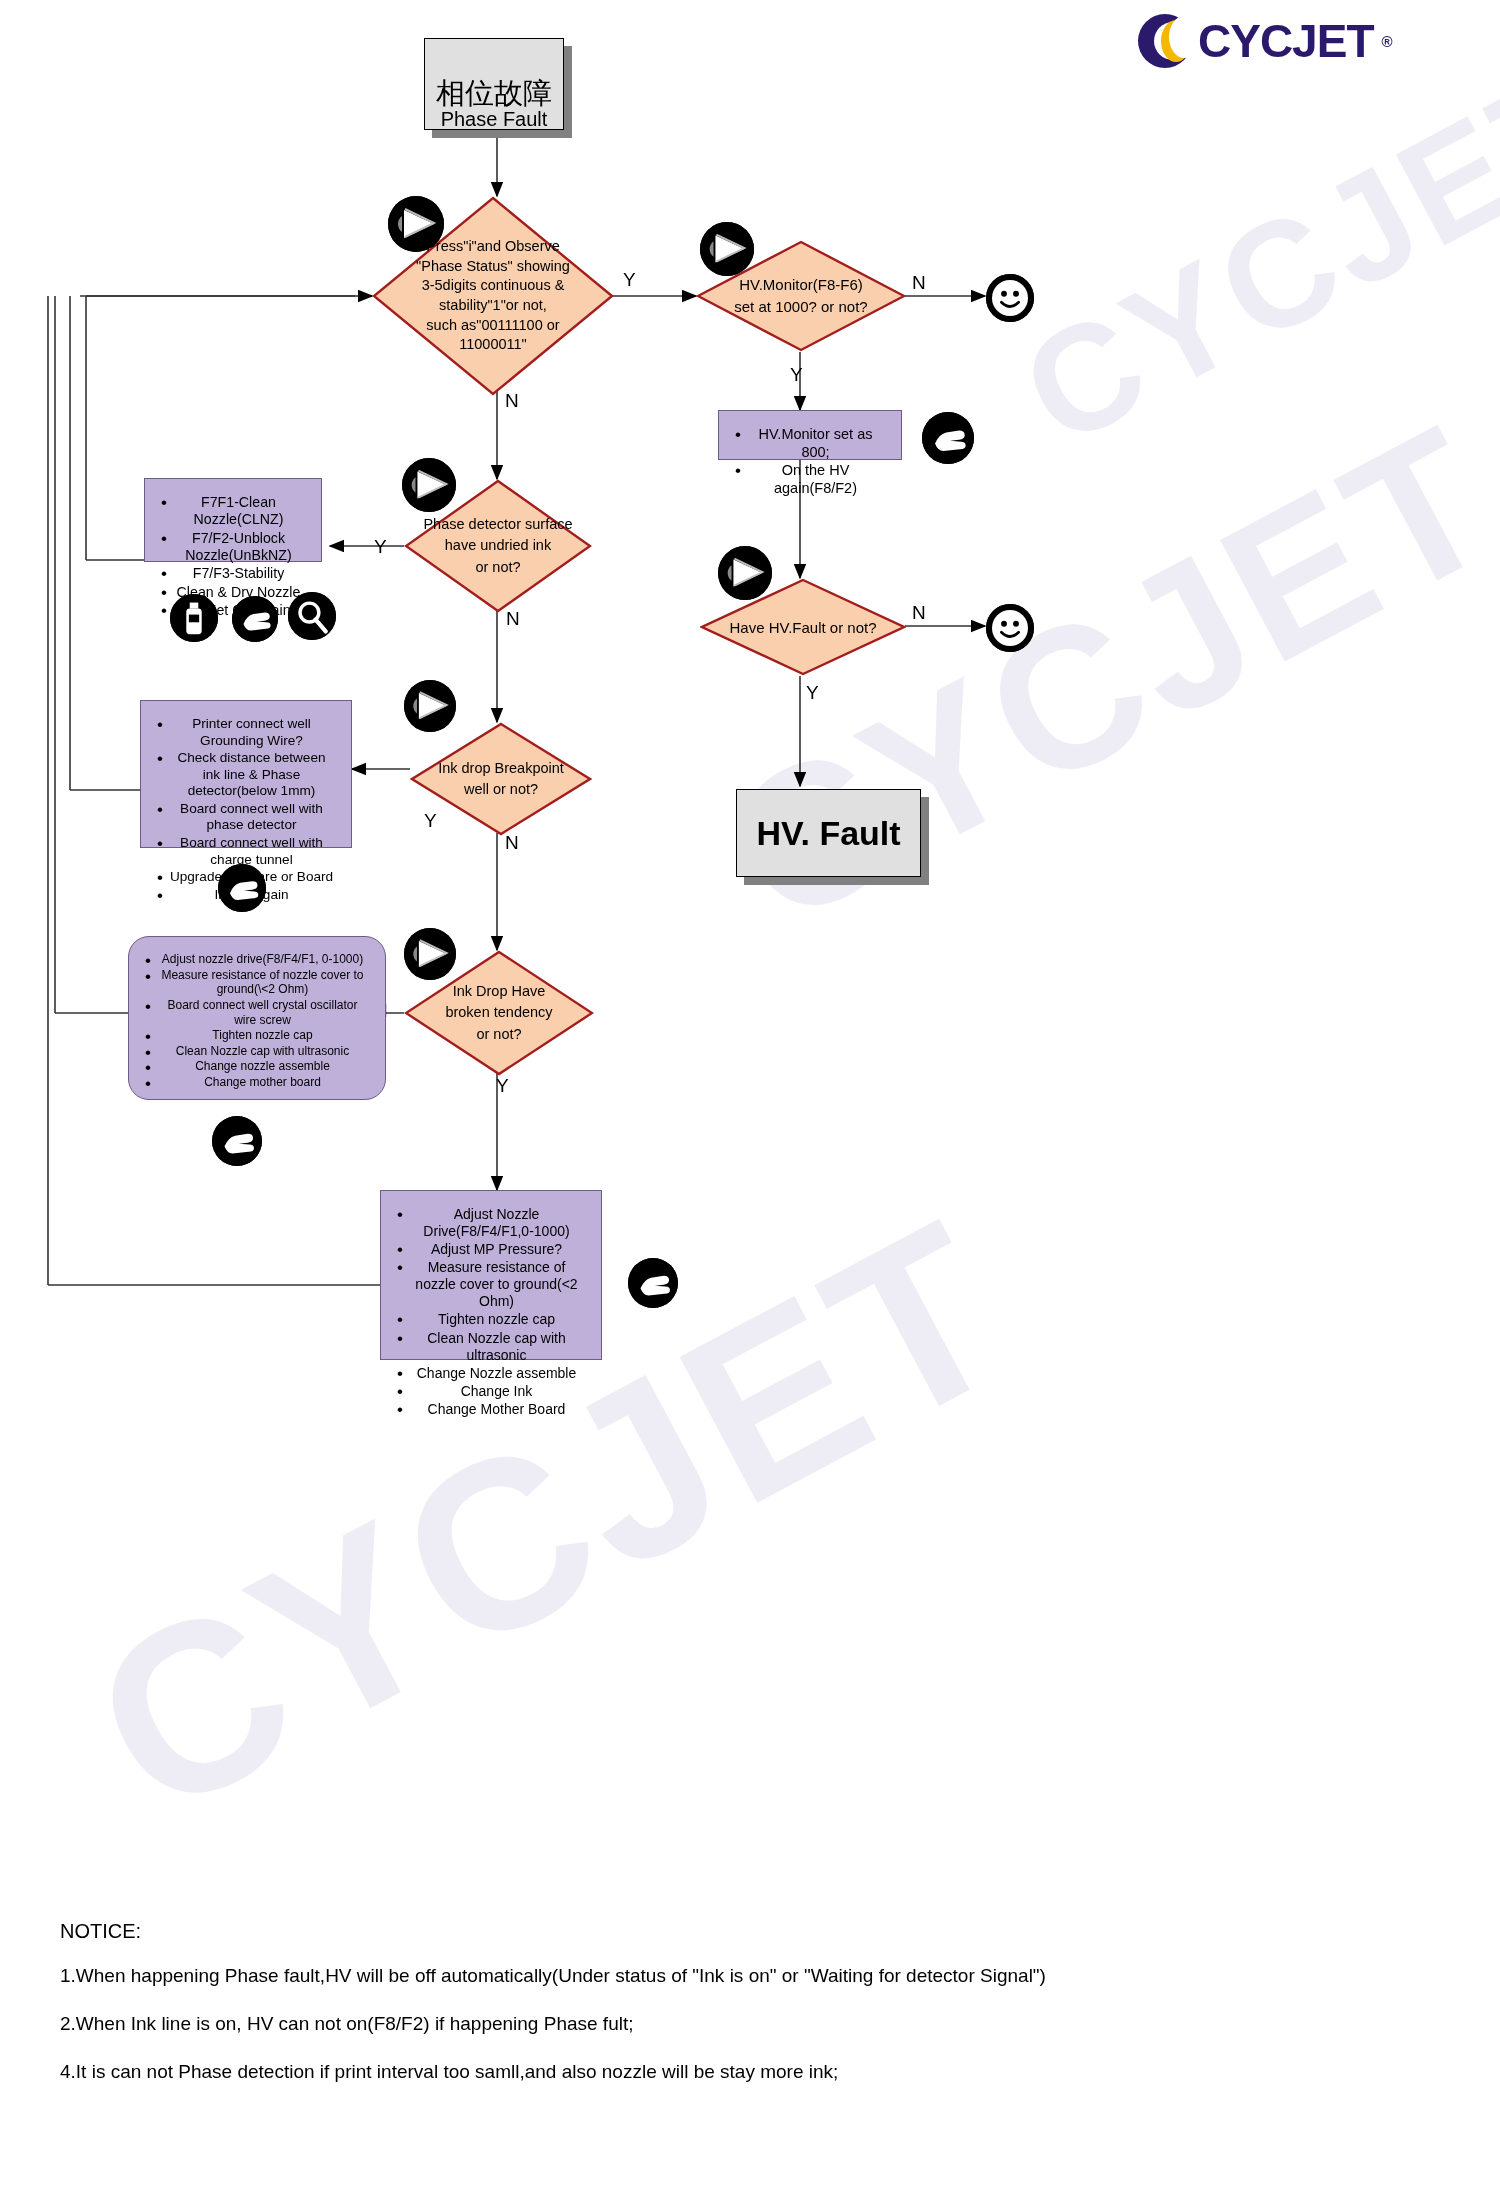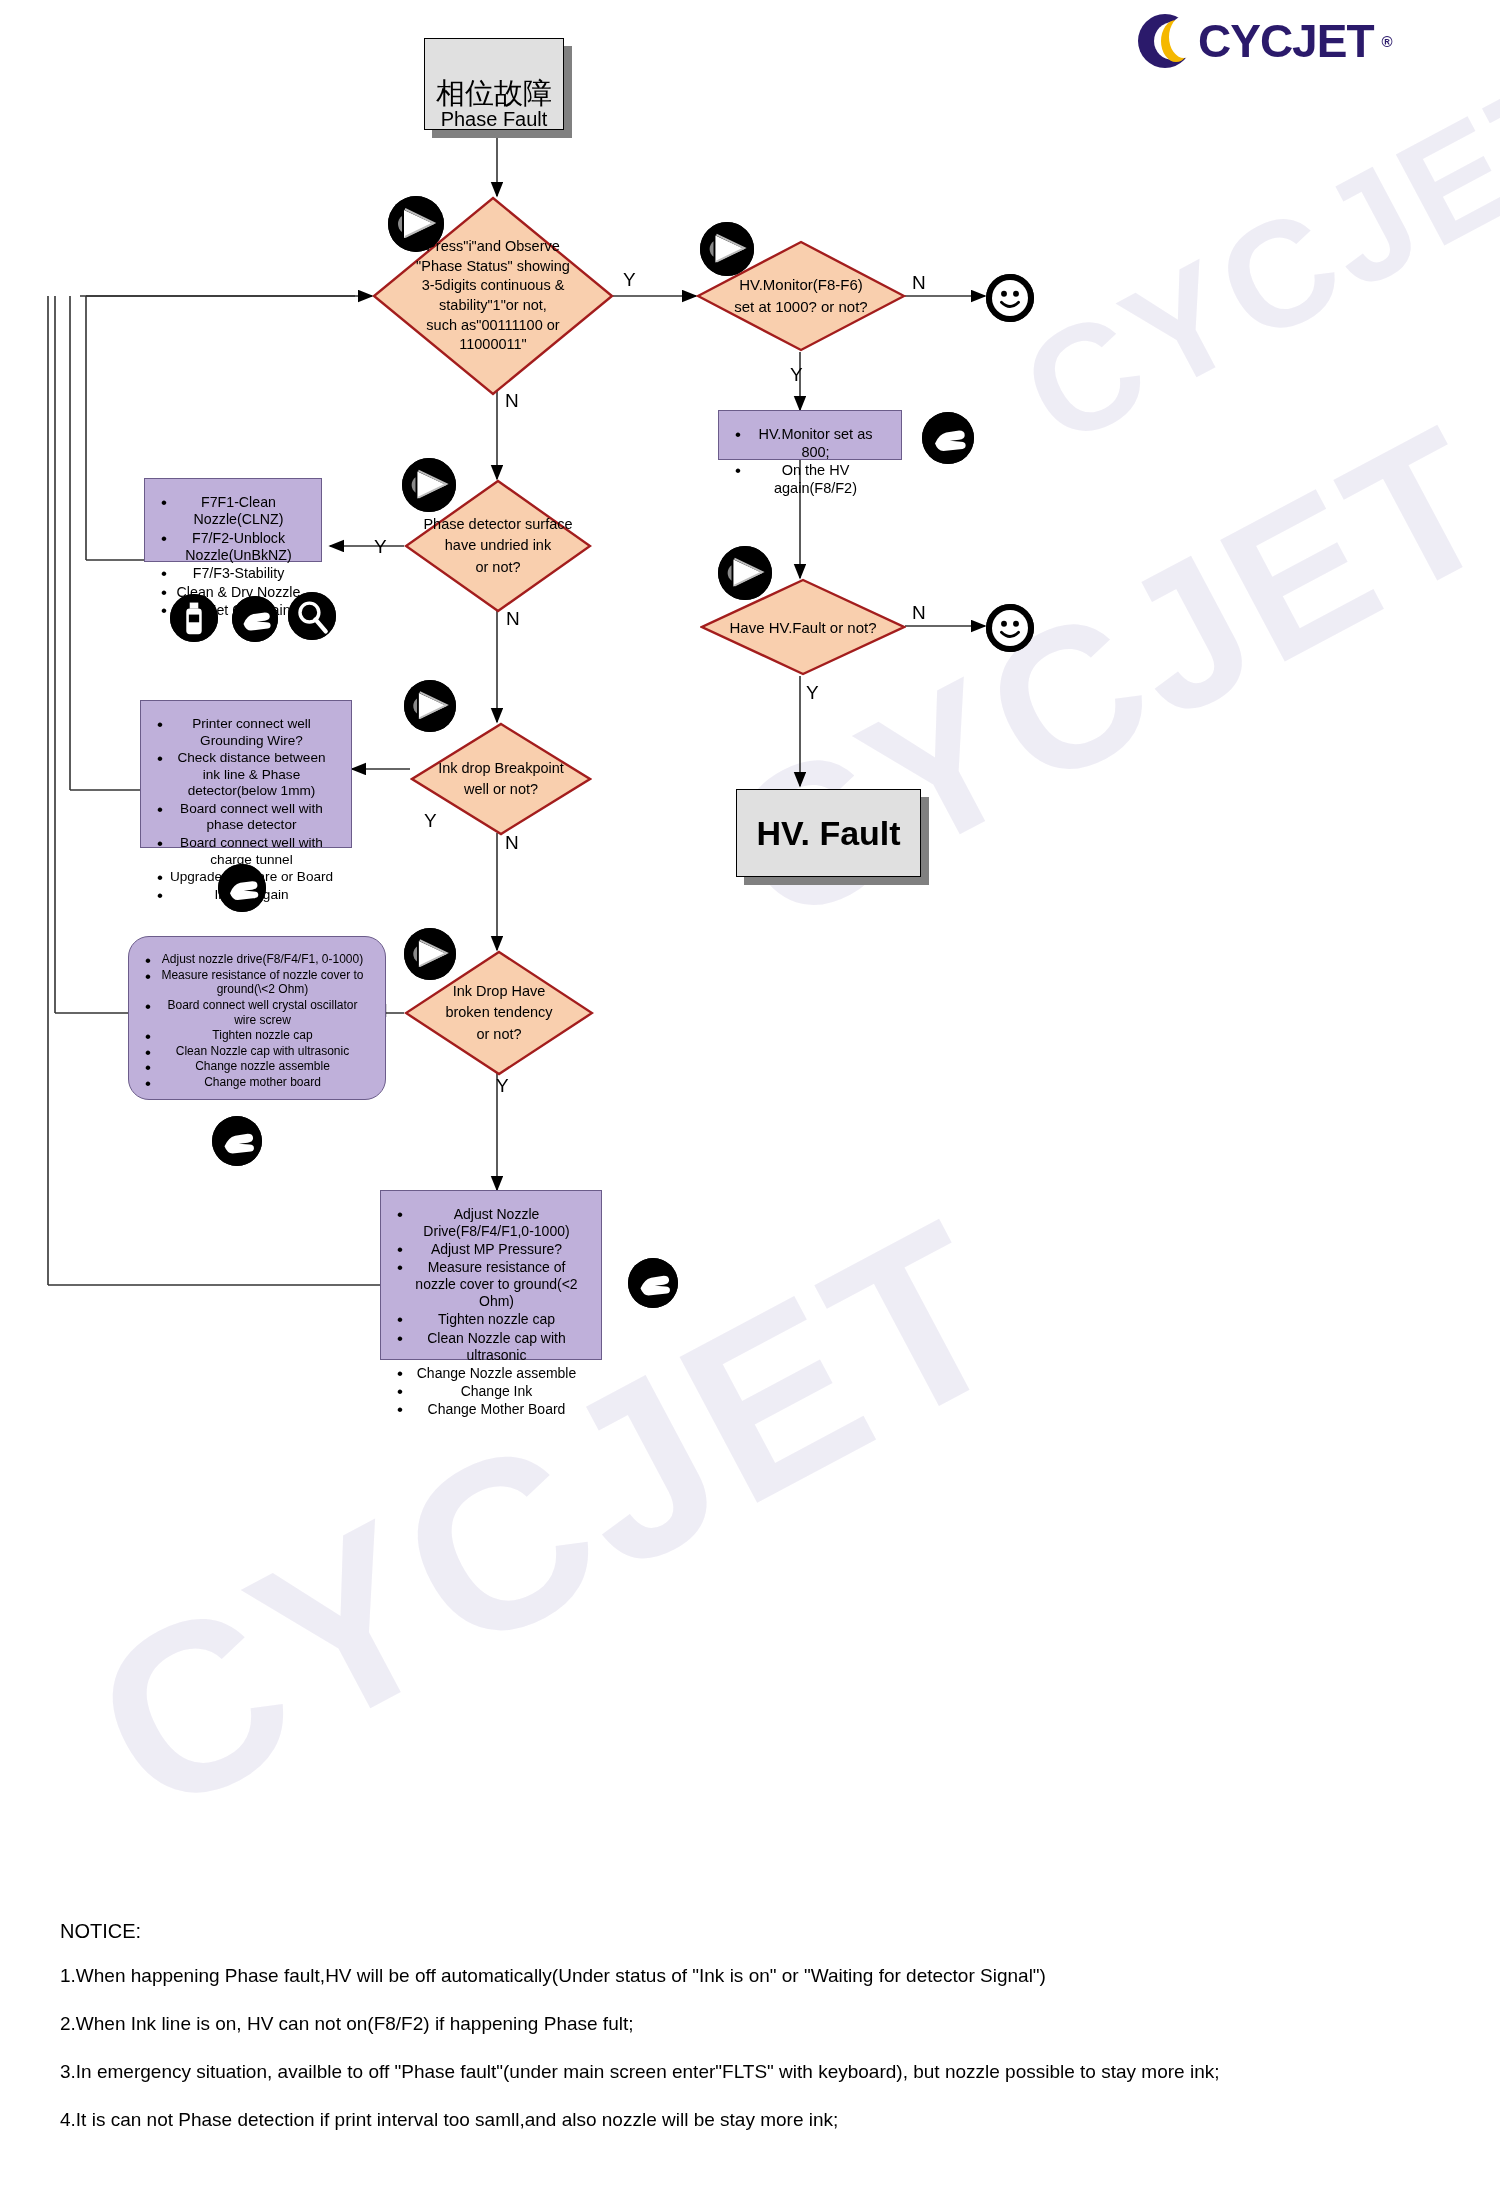--- a/index.html
+++ b/index.html
@@ -399,17 +399,16 @@
         <circle cx="21" cy="23" r="3.4" fill="#000"></circle>
         <circle cx="35" cy="23" r="3.4" fill="#000"></circle>
         <path d="M18,33 q10,10 20,0" fill="none" stroke="#000" stroke-width="3.2" stroke-linecap="round"></path>
       </svg>
   </div>
 
   <div class="notice">
     <div class="nhead">NOTICE:</div>
     <div class="nline">1.When happening Phase fault,HV will be off automatically(Under status of "Ink is on" or "Waiting for detector Signal")</div>
     <div class="nline">2.When Ink line is on, HV can not on(F8/F2) if happening Phase fult;</div>
-    <div class="nline">3.In emergency situation, availble to off "Phase fault"(under main screen enter"FLTS" with keyboard), but nozzle possible to stay more ink;</div>
     <div class="nline">4.It is can not Phase detection if print interval too samll,and also nozzle will be stay more ink;</div>
   </div>
 
 </div>
 
 </body></html>

